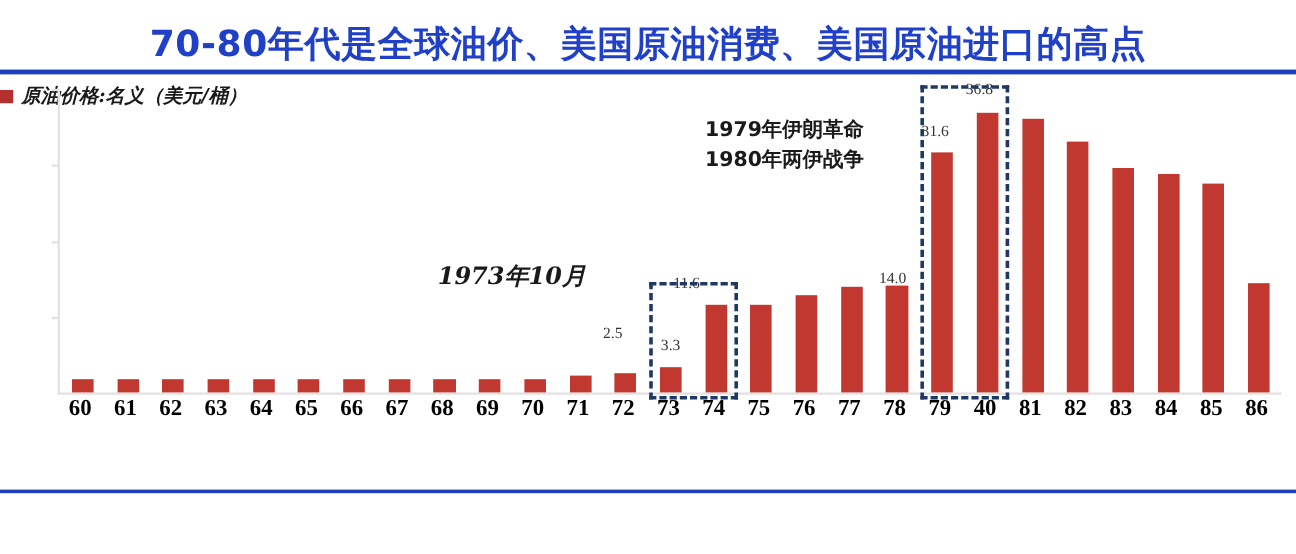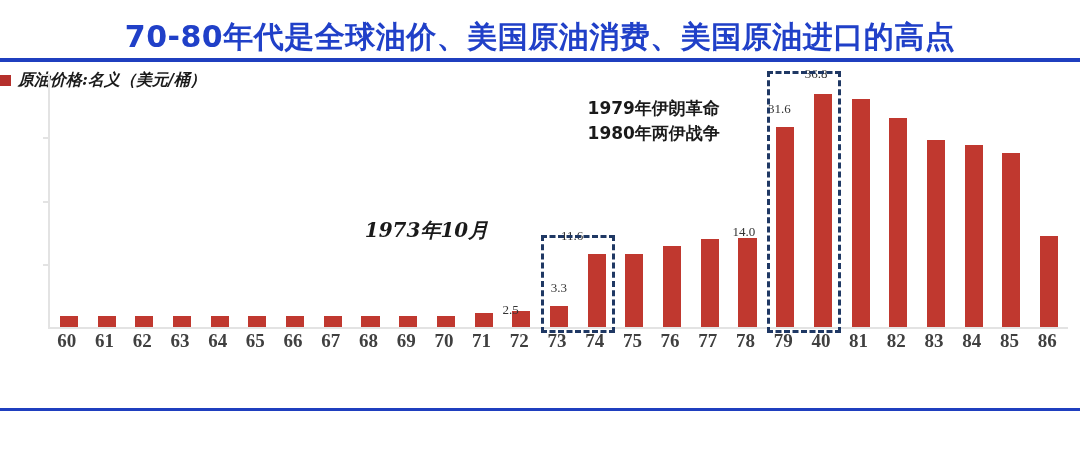--- a/index.html
+++ b/index.html
@@ -118,21 +118,21 @@
     left: 48px;
     top: 268px;
     width: 1018px;
     display: flex;
   }
   .xtick {
     flex: 1 1 0;
     text-align: center;
     font-size: 19px;
     font-weight: 700;
-    color: #404040;
+    color: #000000;
     font-family: "Liberation Serif", "DejaVu Serif", serif;
   }
 
   
   .hl-box {
     position: absolute;
     border: 3px dashed #1F3864;
     box-sizing: border-box;
     pointer-events: none;
   }
@@ -281,21 +281,21 @@
             <div class="bar" title="84: 28.8" style="height: 182.16px; background: rgb(192, 56, 47);"></div>
           </div>
           <div class="bar-cell">
             <div class="bar" title="85: 27.5" style="height: 173.938px; background: rgb(192, 56, 47);"></div>
           </div>
           <div class="bar-cell">
             <div class="bar" title="86: 14.4" style="height: 91.08px; background: rgb(192, 56, 47);"></div>
           </div>
         </div>
       <div id="overlays">
-          <div class="dlabel" style="left: 452.444px; top: 228px;">2.5</div>
+          <div class="dlabel" style="left: 452.444px; top: 196px;">2.5</div>
           <div class="dlabel" style="left: 500.705px; top: 206.127px;">3.3</div>
           <div class="dlabel" style="left: 511px; top: 153.63px;">11.6</div>
           <div class="dlabel" style="left: 682.437px; top: 150px;">14.0</div>
           <div class="dlabel" style="left: 686px; top: 27.13px; padding-left: 32px;">31.6</div>
           <div class="dlabel" style="left: 754.828px; top: -7.76px;">36.8</div>
           <div class="hl-box" style="border-color: rgb(31, 56, 100); left: 491.148px; width: 73.4074px; top: 161.287px; height: 97.7125px;"></div>
           <div class="hl-box" style="border-color: rgb(31, 56, 100); left: 717.37px; width: 73.4074px; top: -3.1625px; height: 262.162px;"></div>
           <div class="annot italic-serif" style="left: 314.741px; top: 142.312px;">1973年10月</div>
           <div class="annot" style="left: 537.556px; top: 22.1375px;">
             <div>1979年伊朗革命</div>

